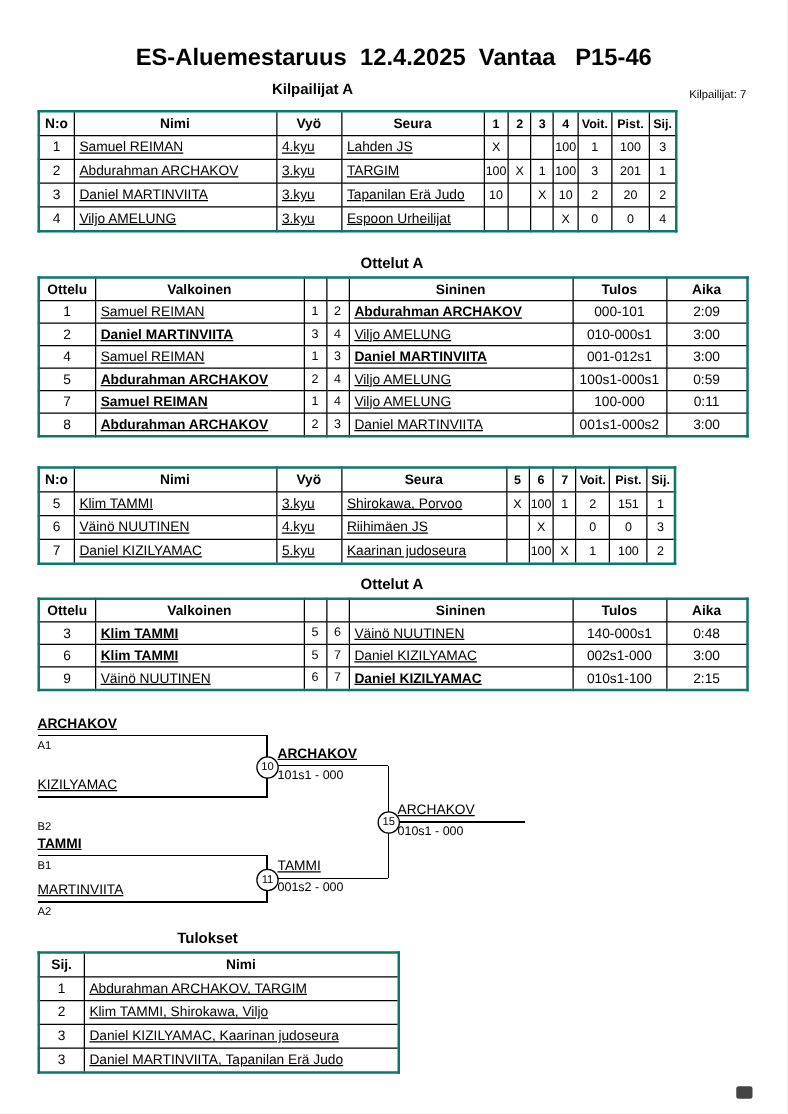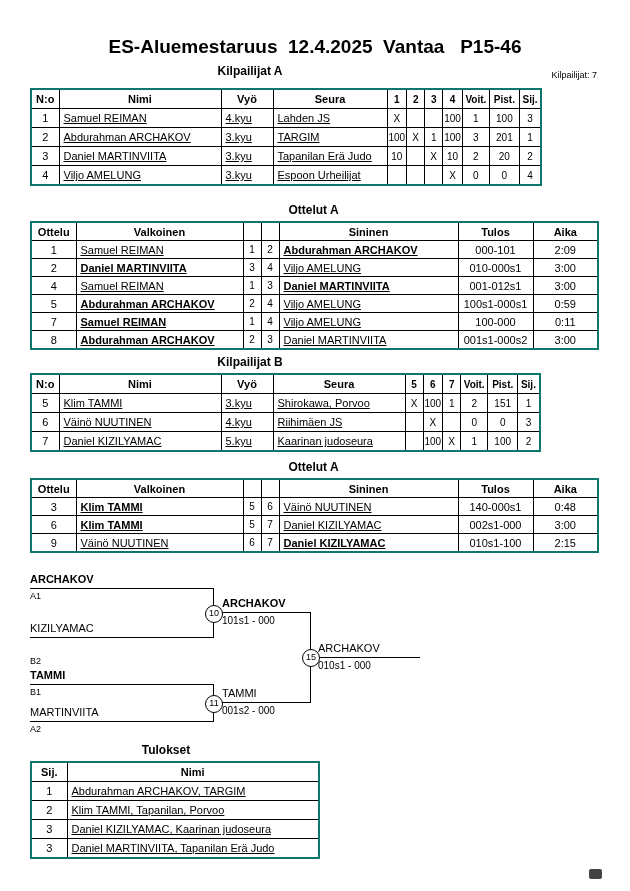--- a/index.html
+++ b/index.html
@@ -11,21 +11,21 @@
   table{position:absolute;border-collapse:collapse;table-layout:fixed;font-size:11px;border:2px solid #0f766e;background:#fff;}
   th,td{border:1px solid #000;padding:0 4px;white-space:nowrap;overflow:hidden;height:17px;}
   .t18 th,.t18 td{height:18px;}
   th{text-align:center;font-weight:bold;}
   .c{text-align:center;}
   .l{text-align:left;text-decoration:underline;}
   .b{font-weight:bold;}
   .rc{padding:0 1px;text-align:center;font-size:10px;}
   .bracket{position:absolute;left:0;top:565px;width:630px;height:176px;}
   .bracket svg{position:absolute;left:0;top:0;}
-  .bk{position:absolute;font-size:11px;white-space:nowrap;}
+  .bk{position:absolute;font-size:11px;white-space:nowrap;text-decoration:underline;}
   .bk-seed{position:absolute;font-size:9px;white-space:nowrap;}
   .bk-score{position:absolute;font-size:10px;white-space:nowrap;}
   .node{position:absolute;width:16px;height:16px;border:1px solid #000;border-radius:50%;background:#fff;font-size:9px;line-height:15px;text-align:center;}
   .footer-logo{position:absolute;left:589px;top:869px;width:13px;height:10px;background:#444;border-radius:2px;}
 </style>
 </head>
 <body>
 
 <div class="page">
 
@@ -187,21 +187,20 @@
       <td class="l b">Abdurahman ARCHAKOV</td>
       <td class="rc">2</td>
       <td class="rc">3</td>
       <td class="l">Daniel MARTINVIITA</td>
       <td class="c">001s1-000s2</td>
       <td class="c">3:00</td>
     </tr>
   </tbody>
     </table>
 
-  <div class="sec" style="top:355px;left:0;width:500px">Kilpailijat B</div>
   <table class="t18" style="left:30px;top:373px">
     <colgroup>
       <col style="width:28px">
         <col style="width:162px">
         <col style="width:52px">
         <col style="width:132px">
       <col style="width:18px">
         <col style="width:18px">
         <col style="width:18px">
       <col style="width:27px">
@@ -347,21 +346,21 @@
         <tr>
       <th>Sij.</th>
       <th>Nimi</th>
     </tr>
     <tr>
       <td class="c">1</td>
       <td class="l">Abdurahman ARCHAKOV, TARGIM</td>
     </tr>
     <tr>
       <td class="c">2</td>
-      <td class="l">Klim TAMMI, Tapanilan, Porvoo</td>
+      <td class="l">Klim TAMMI, Shirokawa, Viljo</td>
     </tr>
     <tr>
       <td class="c">3</td>
       <td class="l">Daniel KIZILYAMAC, Kaarinan judoseura</td>
     </tr>
     <tr>
       <td class="c">3</td>
       <td class="l">Daniel MARTINVIITA, Tapanilan Erä Judo</td>
     </tr>
   </tbody>

